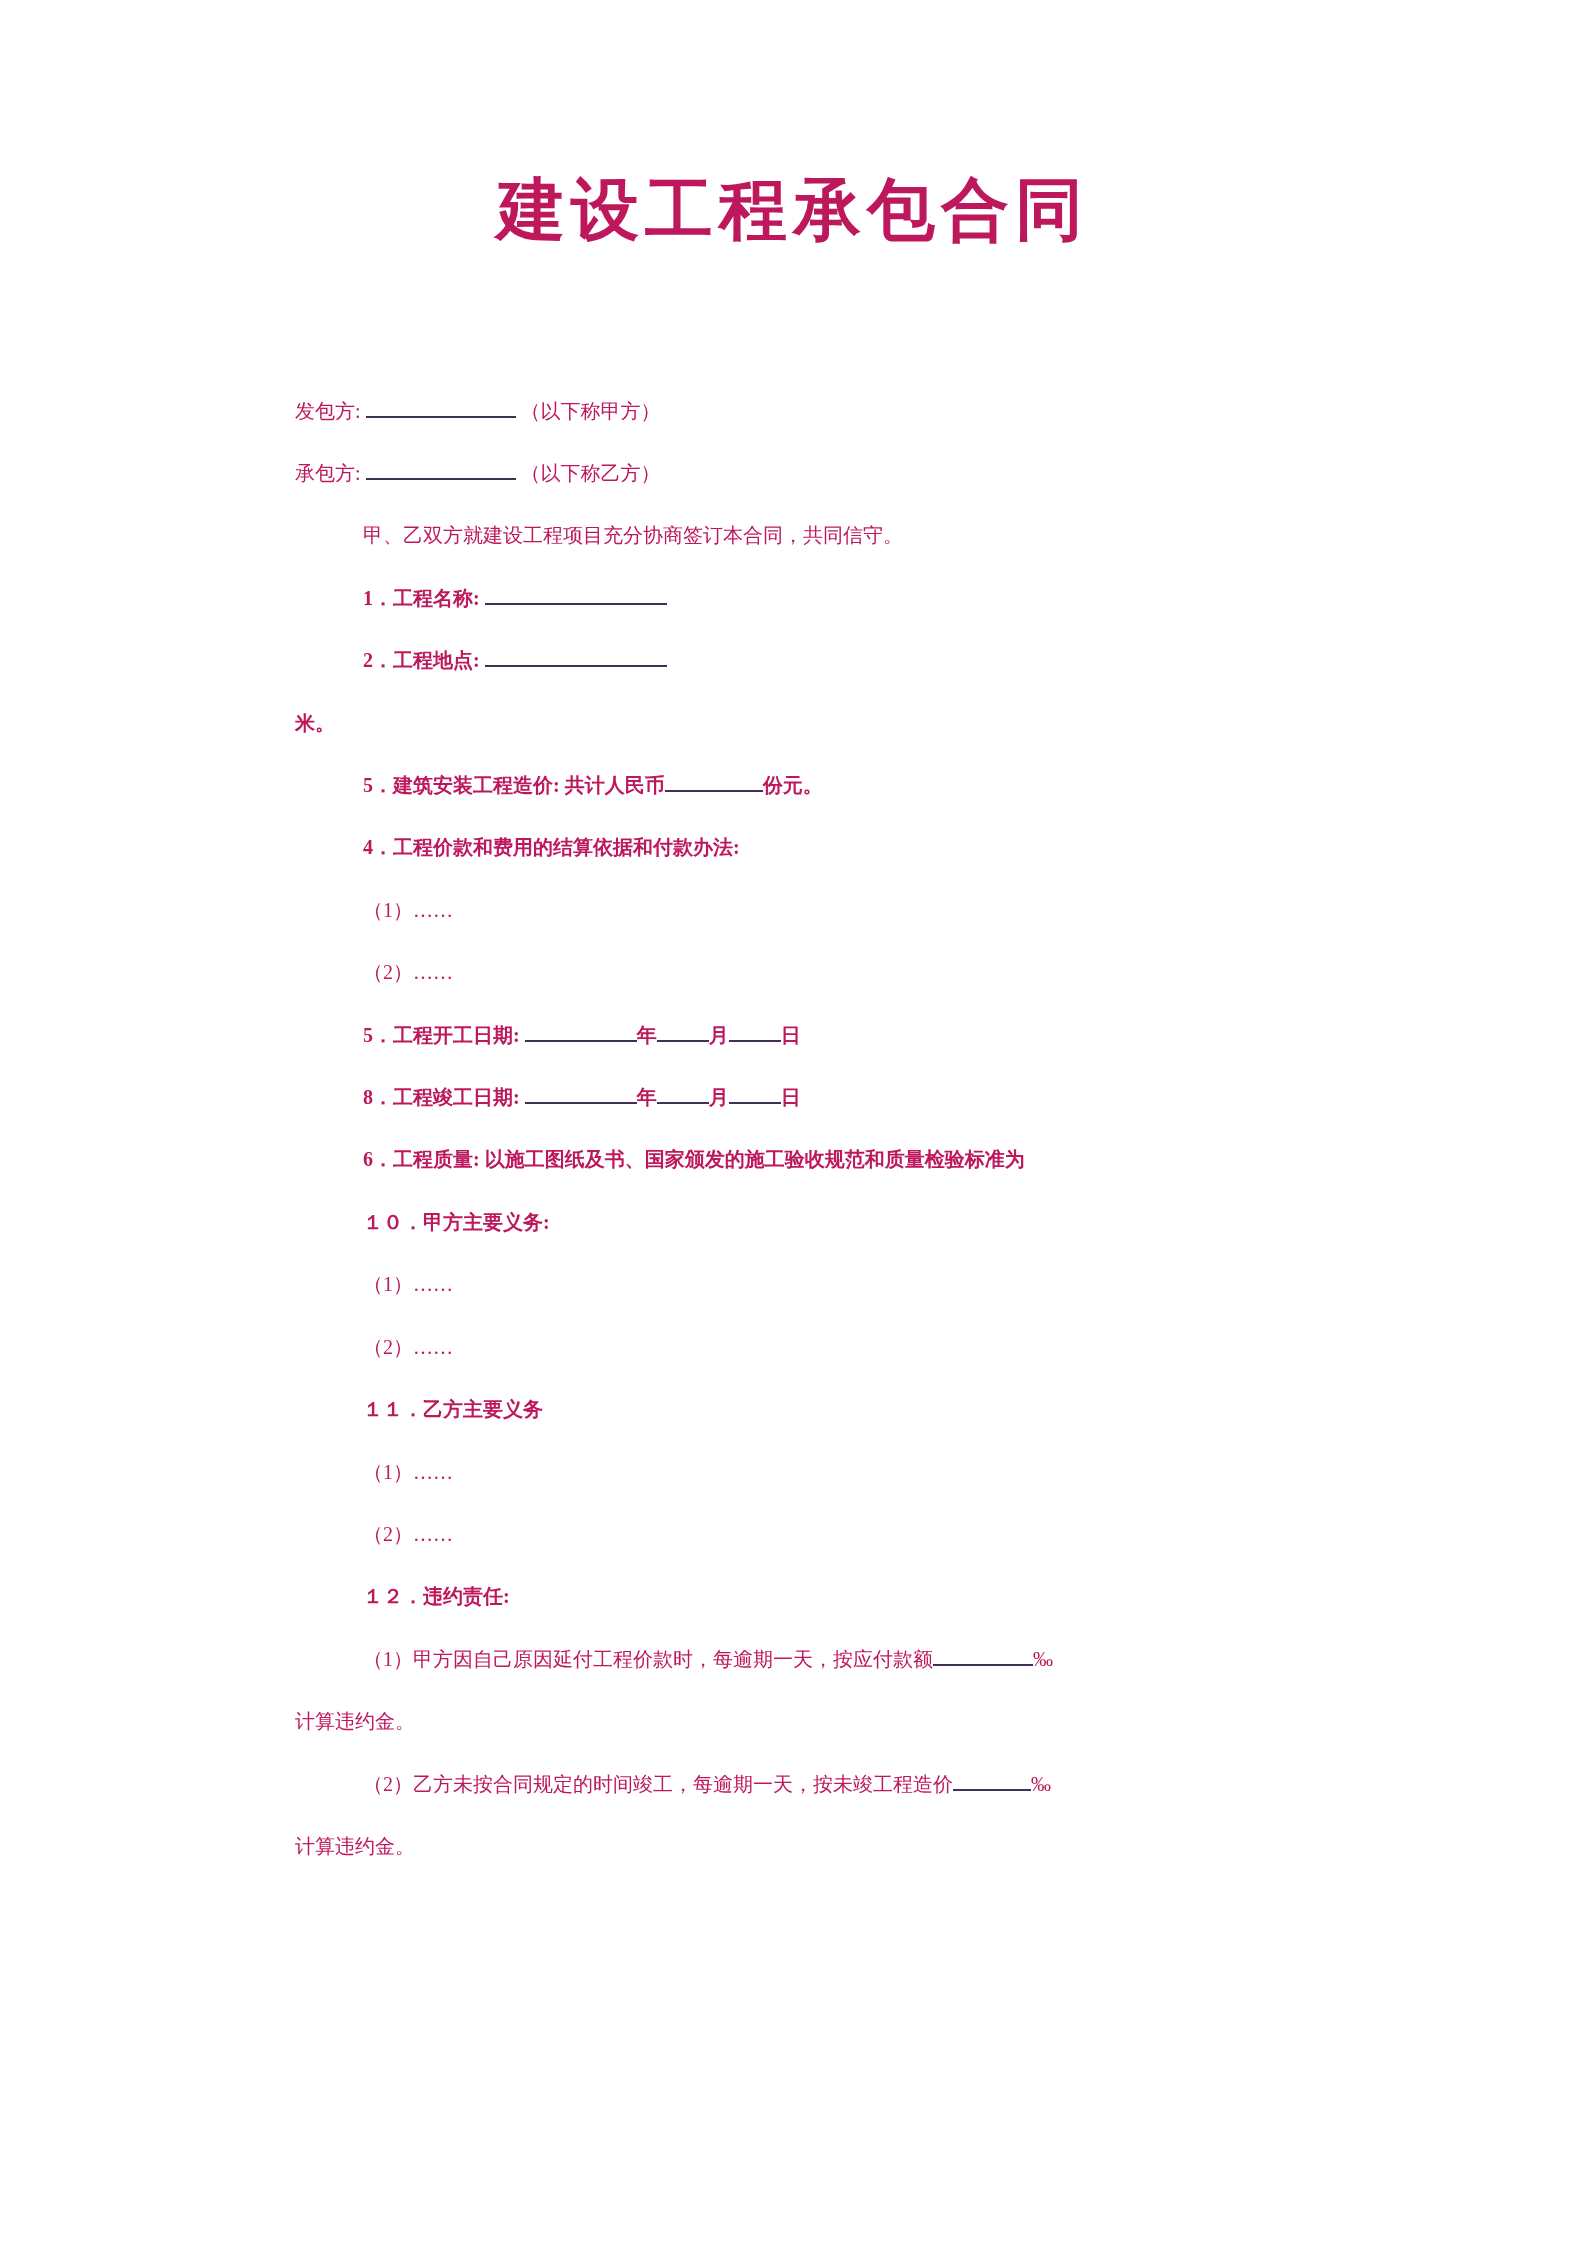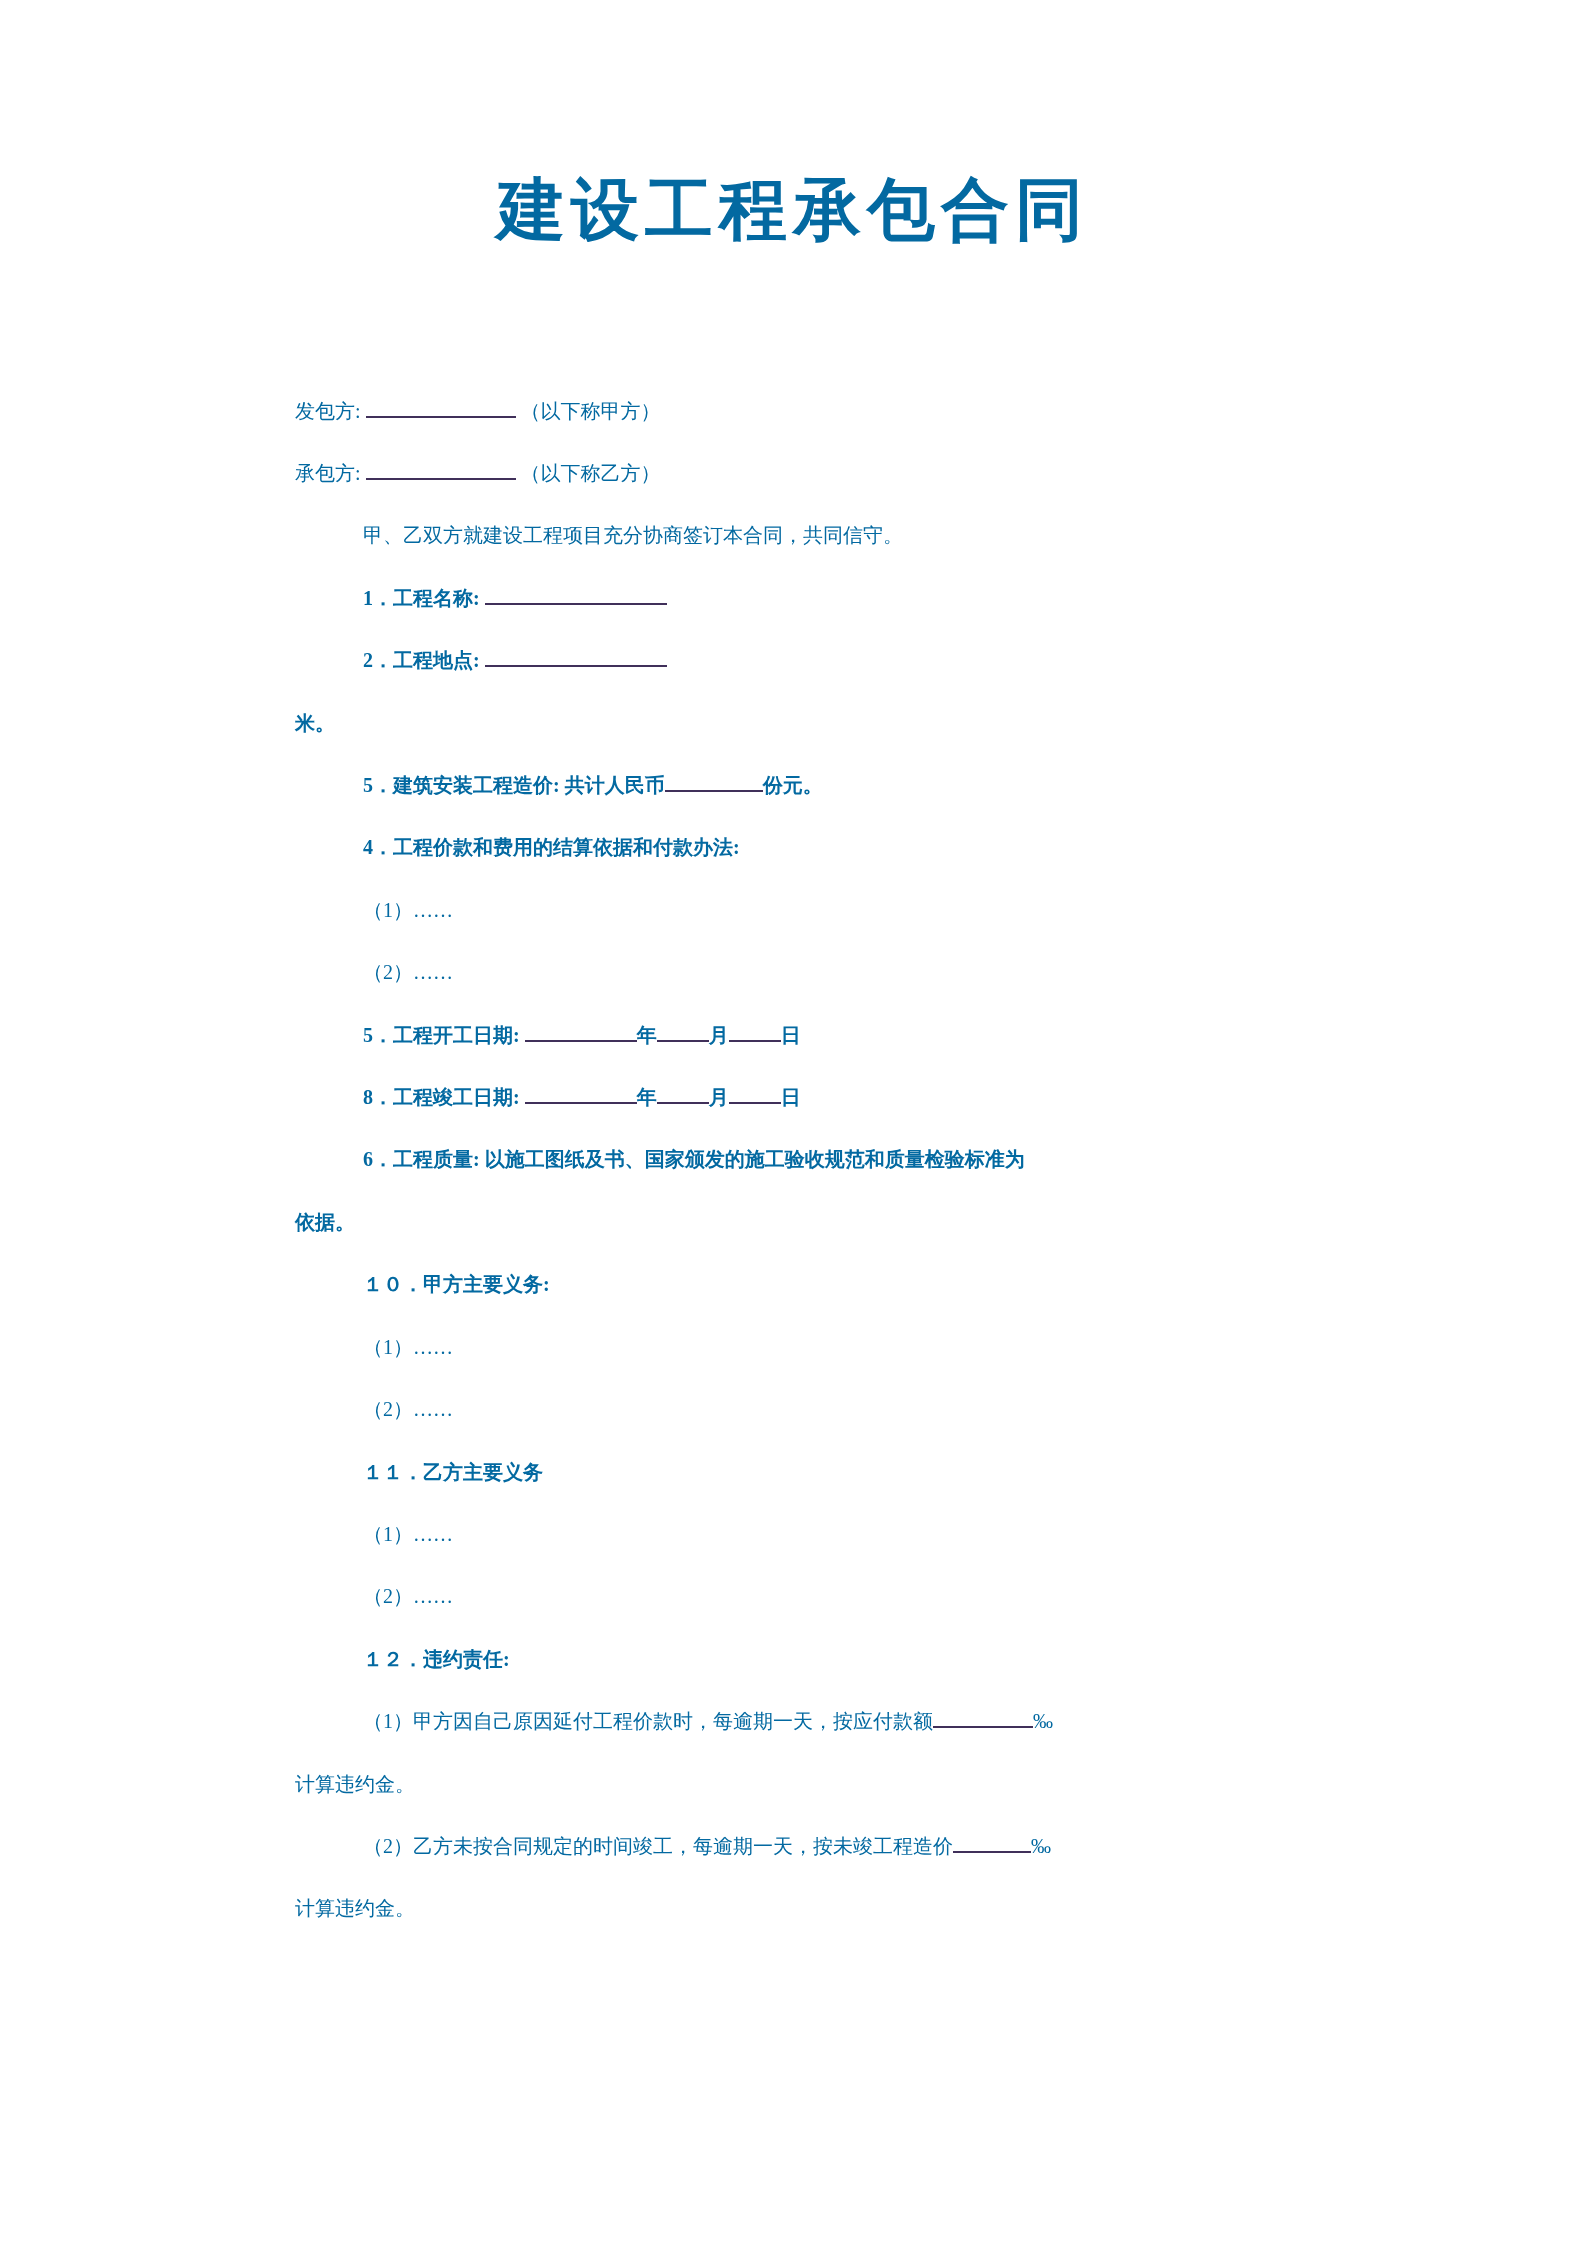--- a/index.html
+++ b/index.html
@@ -3,21 +3,21 @@
 <meta charset="utf-8">
 <style>
   html,body{margin:0;padding:0;background:#e8e8e8;}
   .page{
     position:relative;
     width:1586px;
     height:2244px;
     margin:0 auto;
     background:#ffffff;
     font-family:"Liberation Serif","DejaVu Serif",serif;
-    color:#0369a1;
+    color:#be185d;
     overflow:hidden;
   }
   .title{
     margin:170px 0 0 0;
     text-align:center;
     font-size:68px;
     font-weight:700;
     letter-spacing:6px;
     line-height:1.2;
     white-space:nowrap;
@@ -49,21 +49,20 @@
       <div class="line indent bold"><span>1．工程名称: </span><span class="blank" style="width: 182px;"></span></div>
       <div class="line indent bold"><span>2．工程地点: </span><span class="blank" style="width: 182px;"></span></div>
       <div class="line bold"><span>米。</span></div>
       <div class="line indent bold"><span>5．建筑安装工程造价: 共计人民币</span><span class="blank" style="width: 98px;"></span><span>份元。</span></div>
       <div class="line indent bold"><span>4．工程价款和费用的结算依据和付款办法:</span></div>
       <div class="line indent"><span>（1）……</span></div>
       <div class="line indent"><span>（2）……</span></div>
       <div class="line indent bold"><span>5．工程开工日期: </span><span class="blank" style="width: 112px;"></span><span>年</span><span class="blank" style="width: 52px;"></span><span>月</span><span class="blank" style="width: 52px;"></span><span>日</span></div>
       <div class="line indent bold"><span>8．工程竣工日期: </span><span class="blank" style="width: 112px;"></span><span>年</span><span class="blank" style="width: 52px;"></span><span>月</span><span class="blank" style="width: 52px;"></span><span>日</span></div>
       <div class="line indent bold"><span>6．工程质量: 以施工图纸及书、国家颁发的施工验收规范和质量检验标准为</span></div>
-      <div class="line bold"><span>依据。</span></div>
       <div class="line indent bold"><span>１０．甲方主要义务:</span></div>
       <div class="line indent"><span>（1）……</span></div>
       <div class="line indent"><span>（2）……</span></div>
       <div class="line indent bold"><span>１１．乙方主要义务</span></div>
       <div class="line indent"><span>（1）……</span></div>
       <div class="line indent"><span>（2）……</span></div>
       <div class="line indent bold"><span>１２．违约责任:</span></div>
       <div class="line indent"><span>（1）甲方因自己原因延付工程价款时，每逾期一天，按应付款额</span><span class="blank" style="width: 100px;"></span><span>‰</span></div>
       <div class="line"><span>计算违约金。</span></div>
       <div class="line indent"><span>（2）乙方未按合同规定的时间竣工，每逾期一天，按未竣工程造价</span><span class="blank" style="width: 78px;"></span><span>‰</span></div>

